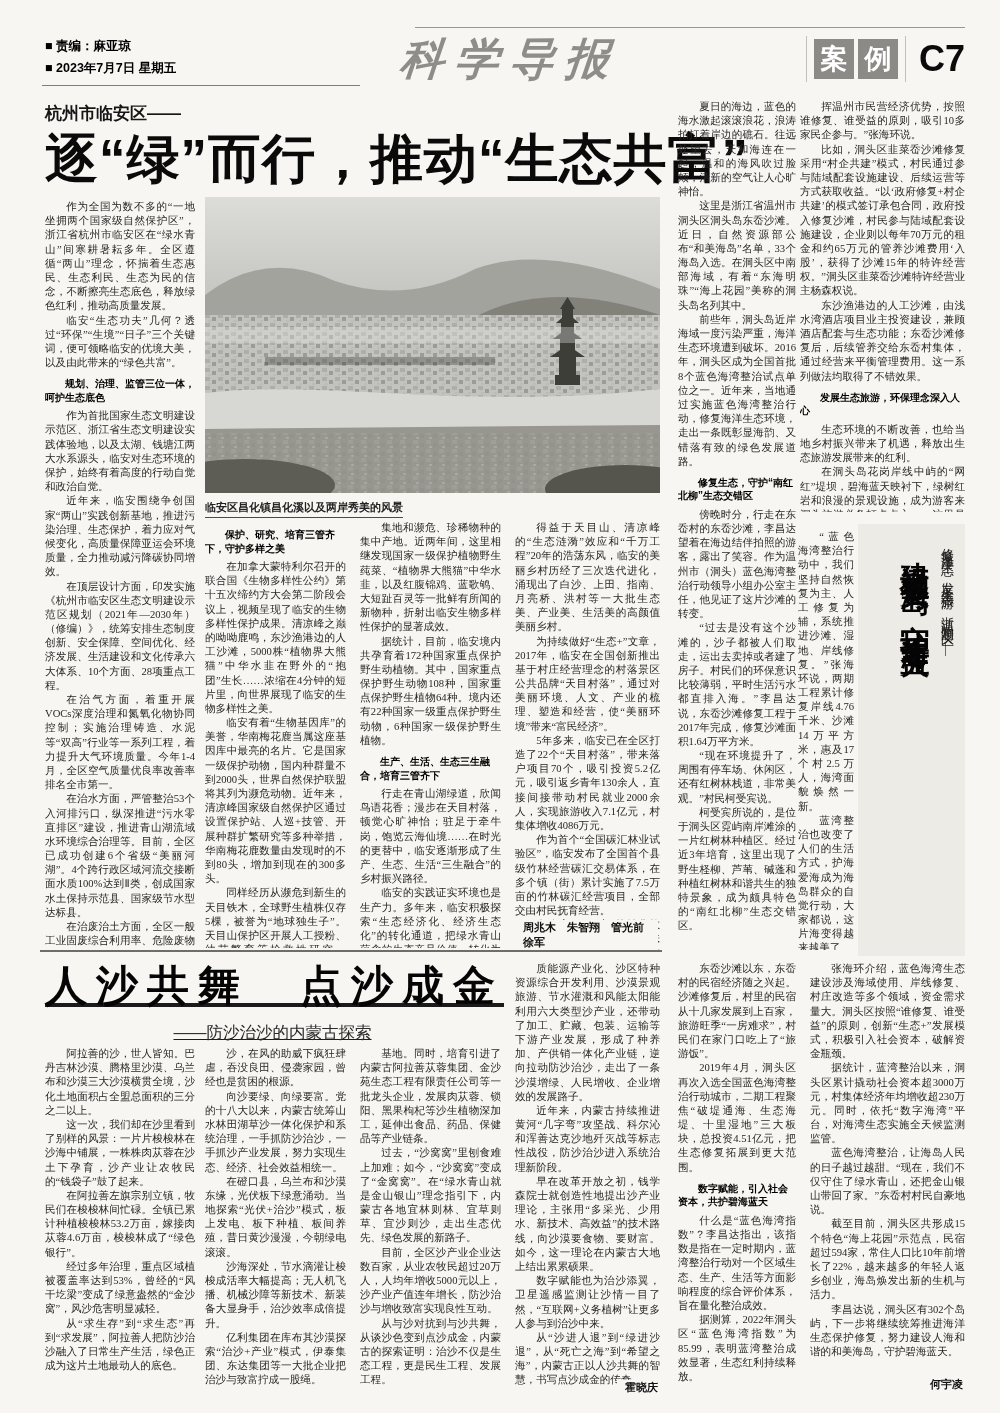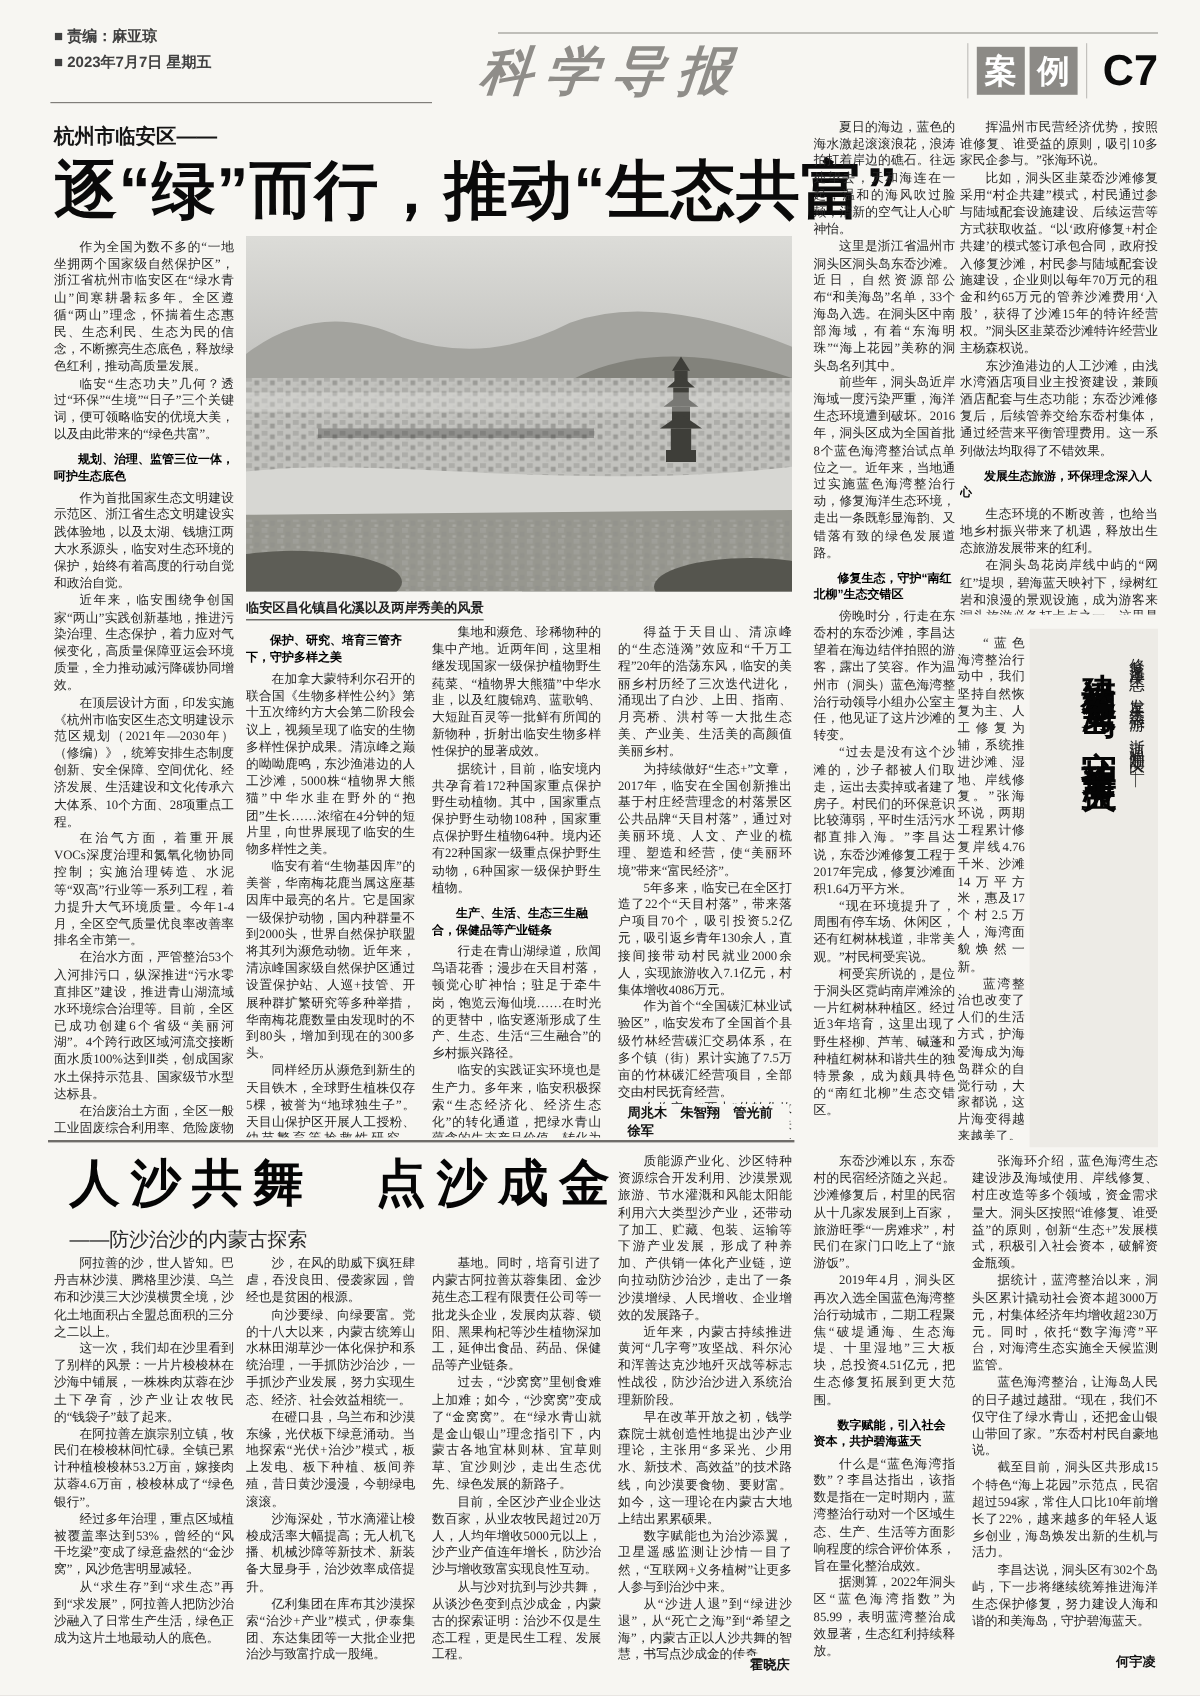--- a/index.html
+++ b/index.html
@@ -1,22 +1,22 @@
 <!DOCTYPE html>
 <html><head>
 <meta charset="utf-8">
 <style>
   html,body{margin:0;padding:0;background:#dddbd7;}
   #page{position:relative;width:1000px;height:1413px;margin:0 auto;background:#f7f6f2;
         font-family:"Liberation Serif",serif;color:#1b1b1b;overflow:hidden;}
   .abs{position:absolute;}
   
   .hdr-topline{left:415px;top:27px;width:550px;height:1px;background:#9a9894;}
-  .hdr-left{left:45px;top:20px;width:320px;font-family:"Liberation Sans",sans-serif;
-            font-size:12.5px;font-weight:bold;color:#404040;line-height:1.75;}
+  .hdr-left{left:45px;top:36px;width:320px;font-family:"Liberation Sans",sans-serif;
+            font-size:12.5px;font-weight:bold;color:#000000;line-height:1.75;}
   .hdr-underline{left:42px;top:85px;width:318px;height:1px;background:#807e7a;}
   .masthead{left:400px;top:30px;width:330px;font-size:44px;font-weight:bold;font-style:italic;
             color:#8f8d89;letter-spacing:11px;transform:skewX(-5deg);white-space:nowrap;}
   .hdr-right{right:35px;top:36px;display:flex;align-items:center;}
   .vbar{width:1px;height:46px;background:#c3c1bd;margin:0 5px;}
   .secbox{width:40px;height:40px;background:#8c8a86;color:#ffffff;font-family:"Liberation Sans",sans-serif;
           font-size:27px;font-weight:bold;text-align:center;line-height:40px;margin:0 2px;}
   .pageno{font-family:"Liberation Sans",sans-serif;font-size:36px;font-weight:bold;color:#0b0b0b;margin-left:8px;}
   
   .kicker{left:45px;top:102px;font-family:Liberation Sans, sans-serif;font-size:17px;font-weight:bold;color:#151515;}
@@ -34,21 +34,21 @@
   .caption-wrap{left:205px;top:497px;width:455px;}
   .caption{display:inline-block;font-size:11px;font-weight:bold;color:#222;
            border-bottom:1px solid #4a4a46;padding-bottom:2px;}
   
   .vbox{left:858px;top:524px;width:107px;height:432px;background:#edebe6;
         writing-mode:vertical-rl;padding:14px 0 10px 0;box-sizing:border-box;}
   .vbox .vkick{display:block;font-size:13px;letter-spacing:3px;color:#1c1c1c;margin-right:10px;line-height:1.2;}
   .vbox .vhead{display:block;font-size:29px;font-weight:900;color:#050505;letter-spacing:5px;line-height:1.15;margin-right:8px;}
   
   .rule-bottom{left:40px;top:950px;width:622px;height:2px;background:#6f6d69;}
-  .d-head{left:58px;top:958px;width:455px;}
+  .d-head{left:45px;top:958px;width:455px;text-align:center;text-decoration:underline;}
   .d-head h2{margin:0;font-size:42px;font-weight:900;letter-spacing:9px;color:#050505;white-space:nowrap;}
   .d-head .sub{margin-top:8px;font-family:"Liberation Sans",sans-serif;font-size:16.5px;color:#2a2a2a;}
 </style>
 </head>
 <body>
 
 <div id="page">
 
   <div class="abs hdr-topline"></div>
   <div class="abs hdr-left">
@@ -123,21 +123,21 @@
     </div>
   <div class="abs col" style="left:205px;top:521px;width:141px;height:427px;">
       <h4>保护、研究、培育三管齐下，守护多样之美</h4>
       <p>在加拿大蒙特利尔召开的联合国《生物多样性公约》第十五次缔约方大会第二阶段会议上，视频呈现了临安的生物多样性保护成果。清凉峰之巅的呦呦鹿鸣，东沙渔港边的人工沙滩，5000株“植物界大熊猫”中华水韭在野外的“抱团”生长……浓缩在4分钟的短片里，向世界展现了临安的生物多样性之美。</p>
       <p>临安有着“生物基因库”的美誉，华南梅花鹿当属这座基因库中最亮的名片。它是国家一级保护动物，国内种群量不到2000头，世界自然保护联盟将其列为濒危动物。近年来，清凉峰国家级自然保护区通过设置保护站、人巡+技管、开展种群扩繁研究等多种举措，华南梅花鹿数量由发现时的不到80头，增加到现在的300多头。</p>
       <p>同样经历从濒危到新生的天目铁木，全球野生植株仅存5棵，被誉为“地球独生子”。天目山保护区开展人工授粉、幼苗繁育等抢救性研究，让“独生子”有了庞大的家族，也让天目山成为物种的荟萃</p>
     </div>
   <div class="abs col" style="left:360px;top:521px;width:141px;height:427px;">
       <p>集地和濒危、珍稀物种的集中产地。近两年间，这里相继发现国家一级保护植物野生莼菜、“植物界大熊猫”中华水韭，以及红腹锦鸡、蓝歌鸲、大短趾百灵等一批鲜有所闻的新物种，折射出临安生物多样性保护的显著成效。</p>
       <p>据统计，目前，临安境内共孕育着172种国家重点保护野生动植物。其中，国家重点保护野生动物108种，国家重点保护野生植物64种。境内还有22种国家一级重点保护野生动物，6种国家一级保护野生植物。</p>
-      <h4>生产、生活、生态三生融合，保健品等产业链条</h4>
+      <h4>生产、生活、生态三生融合，培育三管齐下</h4>
       <p>行走在青山湖绿道，欣闻鸟语花香；漫步在天目村落，顿觉心旷神怡；驻足于牵牛岗，饱览云海仙境……在时光的更替中，临安逐渐形成了生产、生态、生活“三生融合”的乡村振兴路径。</p>
       <p>临安的实践证实环境也是生产力。多年来，临安积极探索“生态经济化、经济生态化”的转化通道，把绿水青山蕴含的生态产品价值，转化为实实在在的“富民经济”，带动百姓增收致富。</p>
     </div>
   <div class="abs col" style="left:515px;top:521px;width:145px;height:427px;padding-bottom:2px;">
     <div class="author-abs">周兆木　朱智翔　管光前　徐军</div>
   <p>得益于天目山、清凉峰的“生态涟漪”效应和“千万工程”20年的浩荡东风，临安的美丽乡村历经了三次迭代进化，涌现出了白沙、上田、指南、月亮桥、洪村等一大批生态美、产业美、生活美的高颜值美丽乡村。</p>
       <p>为持续做好“生态+”文章，2017年，临安在全国创新推出基于村庄经营理念的村落景区公共品牌“天目村落”，通过对美丽环境、人文、产业的梳理、塑造和经营，使“美丽环境”带来“富民经济”。</p>
       <p>5年多来，临安已在全区打造了22个“天目村落”，带来落户项目70个，吸引投资5.2亿元，吸引返乡青年130余人，直接间接带动村民就业2000余人，实现旅游收入7.1亿元，村集体增收4086万元。</p>
       <p>作为首个“全国碳汇林业试验区”，临安发布了全国首个县级竹林经营碳汇交易体系，在多个镇（街）累计实施了7.5万亩的竹林碳汇经营项目，全部交由村民抚育经营。</p>
       <p>在临安，“两山”的转化故事，始终处于“待续”模式。未来，临安将逐“绿”而行，厚植美丽中国样本的底色，美更多的林子，赚更多的票子，过更好的日子。</p>

